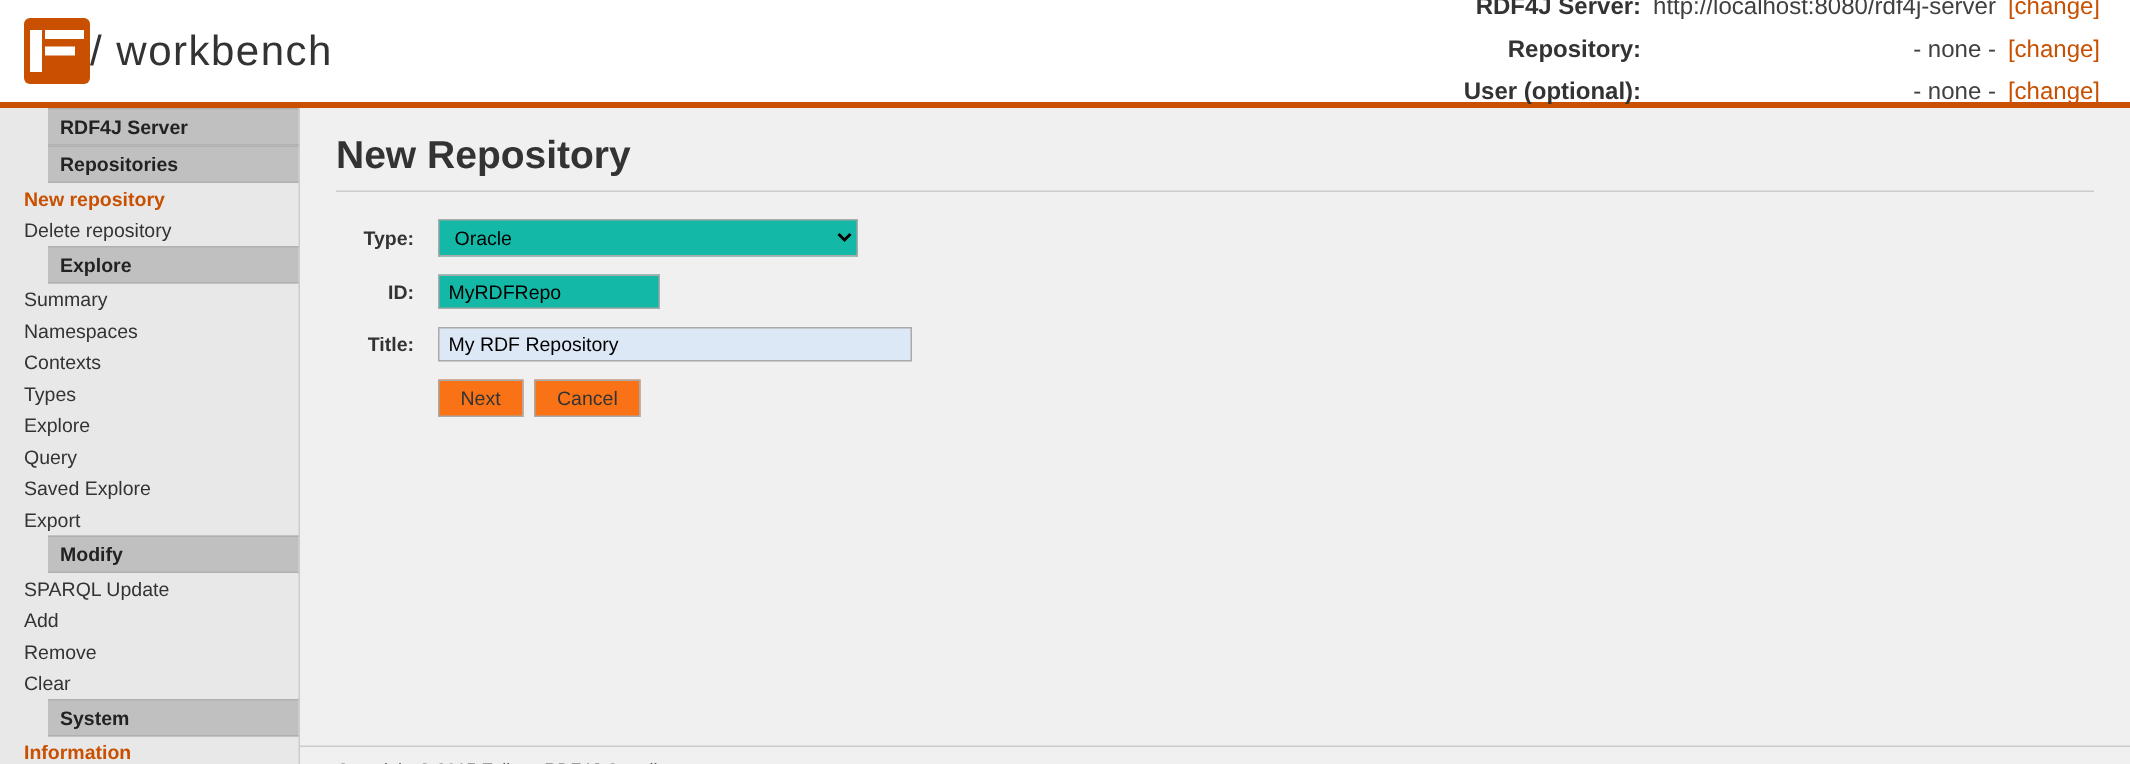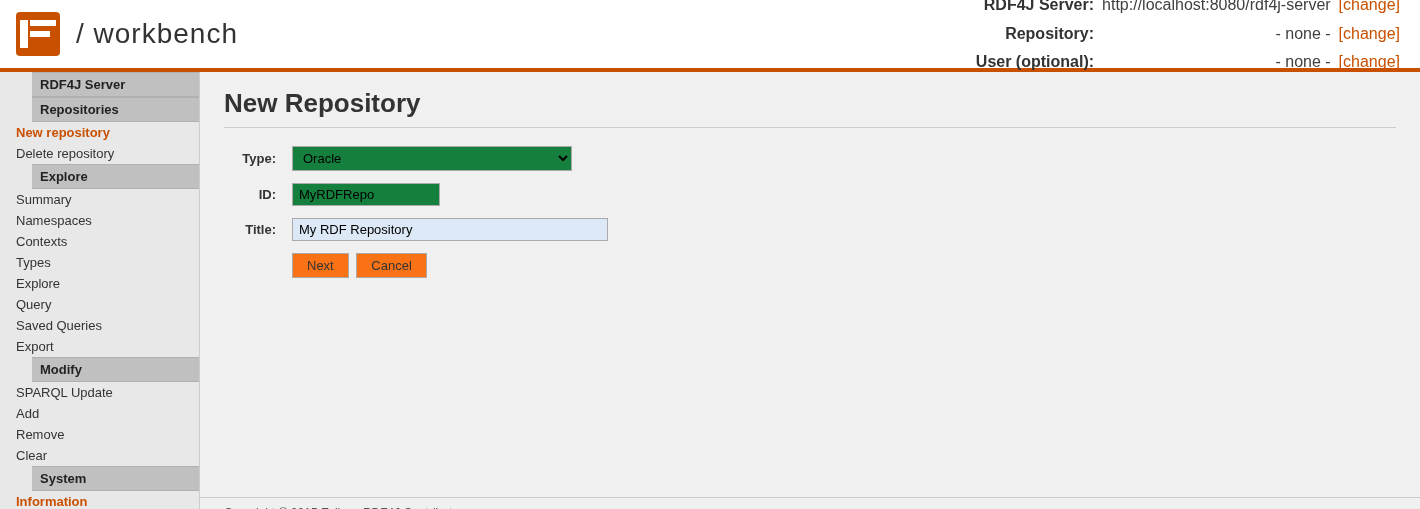--- a/index.html
+++ b/index.html
@@ -11,21 +11,21 @@
       border-bottom: 4px solid #c85000;
       padding: 8px 16px;
       display: flex;
       align-items: center;
       justify-content: space-between;
       height: 72px;
     }
     #logo-area {
       display: flex;
       align-items: center;
-      gap: 16px;
+      gap: 0;
     }
     #logo-icon {
       width: 44px;
       height: 44px;
     }
     #app-title {
       font-size: 28px;
       font-weight: normal;
       color: #333;
       letter-spacing: 1px;
@@ -93,21 +93,21 @@
     }
 
     
     .form-table { border-collapse: collapse; margin-top: 8px; }
     .form-table td { padding: 6px 8px; vertical-align: middle; }
     .form-label { font-weight: bold; color: #333; text-align: right; width: 60px; }
     .form-table select, .form-table input[type="text"] {
       border: 1px solid #aaa;
       padding: 3px 6px;
       font-size: 13px;
-      background: #15803d;
+      background: #14b8a6;
     }
     .form-table select { width: 280px; }
     .form-table input[type="text"] { width: 148px; }
     #title-input { background: #dce8f5; width: 316px; }
 
     
     .btn {
       padding: 4px 14px;
       font-size: 13px;
       cursor: pointer;
@@ -175,21 +175,21 @@
       <div class="sidebar-section-header">Repositories</div>
       <a class="sidebar-item active highlight" href="#">New repository</a>
       <a class="sidebar-item" href="#">Delete repository</a>
       <div class="sidebar-section-header">Explore</div>
       <a class="sidebar-item" href="#">Summary</a>
       <a class="sidebar-item" href="#">Namespaces</a>
       <a class="sidebar-item" href="#">Contexts</a>
       <a class="sidebar-item" href="#">Types</a>
       <a class="sidebar-item" href="#">Explore</a>
       <a class="sidebar-item" href="#">Query</a>
-      <a class="sidebar-item" href="#">Saved Queries</a>
+      <a class="sidebar-item" href="#">Saved Explore</a>
       <a class="sidebar-item" href="#">Export</a>
       <div class="sidebar-section-header">Modify</div>
       <a class="sidebar-item" href="#">SPARQL Update</a>
       <a class="sidebar-item" href="#">Add</a>
       <a class="sidebar-item" href="#">Remove</a>
       <a class="sidebar-item" href="#">Clear</a>
       <div class="sidebar-section-header">System</div>
       <a class="sidebar-item active" href="#">Information</a>
     </div>
 

